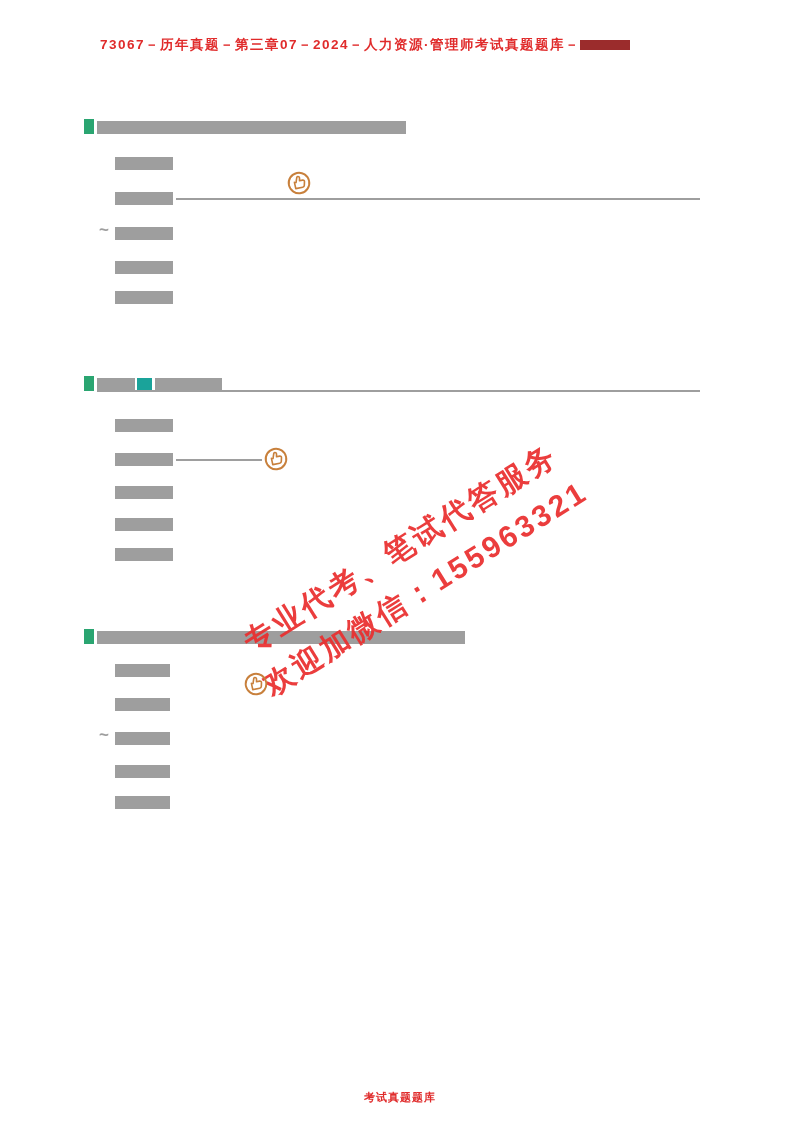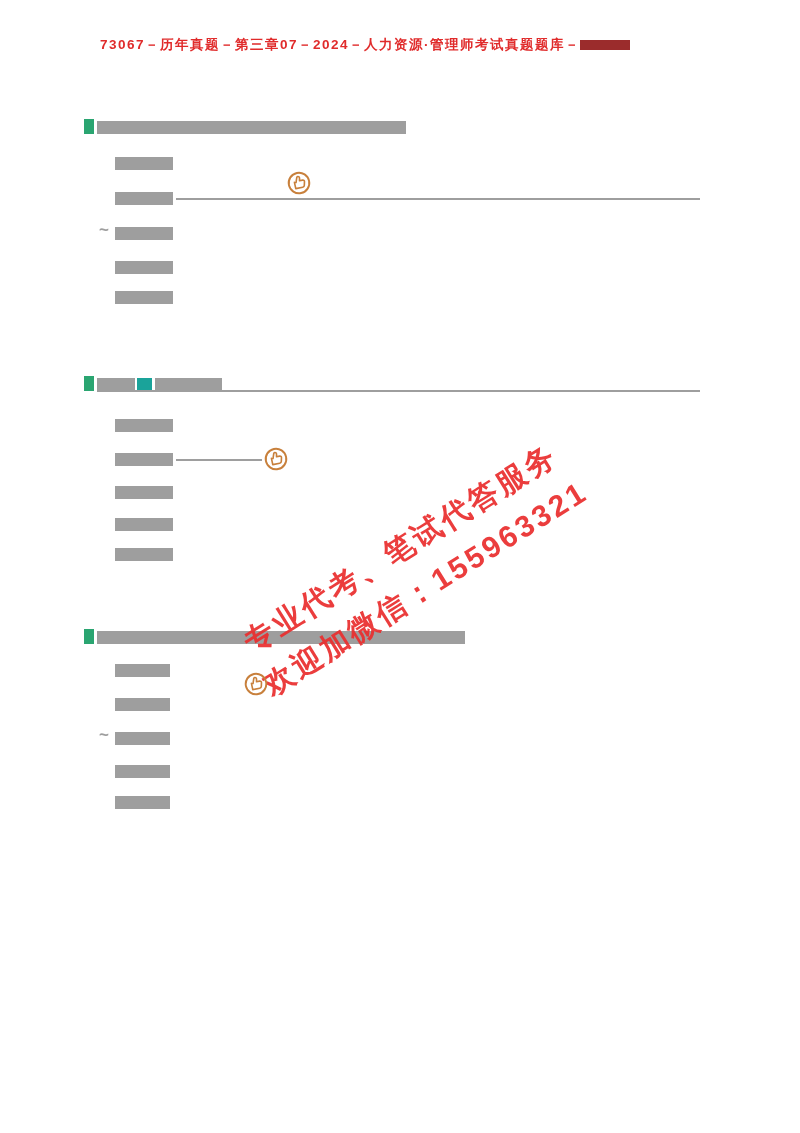--- a/index.html
+++ b/index.html
@@ -110,15 +110,16 @@
       </svg>
     </span>
   </section>
 
   <div class="watermark">
     <div>专业代考、笔试代答服务</div>
     <div>欢迎加微信：155963321</div>
   </div>
 
   <div class="footer">
+    <div class="l2">考试真题题库</div>
   </div>
 
 </div>
 
 </body></html>

